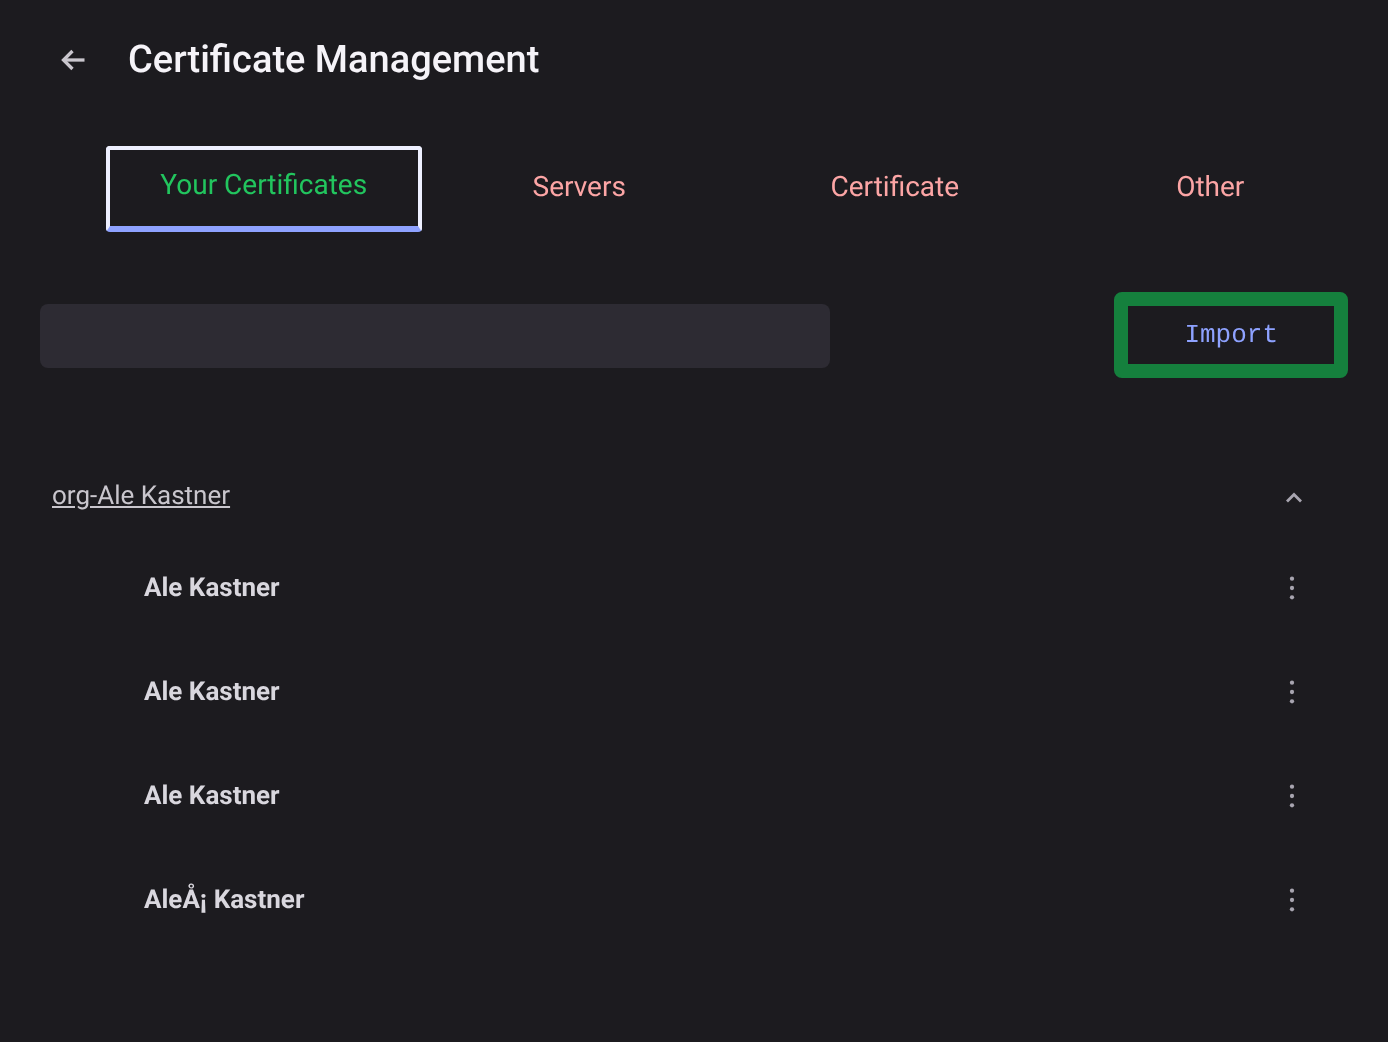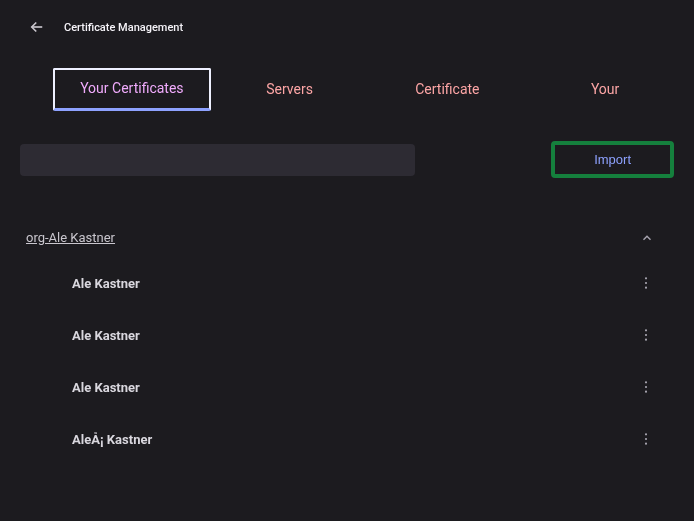--- a/index.html
+++ b/index.html
@@ -18,68 +18,69 @@
     padding: 18px 20px 10px 28px;
     gap: 18px;
   }
   .back-arrow {
     color: #c9c6cd;
     cursor: pointer;
     display: flex;
     align-items: center;
   }
   .page-title {
-    font-size: 11px;
+    font-size: 19px;
     font-weight: 500;
     color: #f5f3f8;
   }
   .tabs {
     display: flex;
     align-items: center;
     padding: 22px 10px 0 10px;
     gap: 0;
   }
   .tab {
     flex: 1;
     text-align: center;
     padding: 10px 0 12px 0;
     font-size: 14px;
     color: #fca5a5;
     cursor: pointer;
     border: 2px solid transparent;
     border-radius: 2px;
   }
   .tab.active {
-    color: #f0abfc;
+    color: #22c55e;
     border: 2px solid #eef0ff;
     border-bottom: 3px solid #8ea2ff;
     outline: none;
     margin-left: 43px;
   }
   .action-row {
     display: flex;
     align-items: center;
     padding: 30px 20px 10px 20px;
     gap: 12px;
   }
   .search-box {
     width: 395px;
     height: 32px;
     background: #2d2b33;
     border-radius: 4px;
   }
   .spacer { flex: 1; }
   .import-btn {
-    padding: 7px 39px;
-    border: 4px solid #15803d;
+    padding: 7px 28px;
+    border: 7px solid #15803d;
     border-radius: 4px;
     background: transparent;
     color: #8ea2ff;
     font-size: 13px;
     cursor: pointer;
+    font-family: Liberation Mono, monospace;
   }
   .list {
     padding: 30px 0 0 0;
   }
   .group-header {
     display: flex;
     align-items: center;
     padding: 12px 40px 12px 26px;
     font-size: 13px;
     color: #c9c6cd;
@@ -118,21 +119,21 @@
         <path d="M11 18l-6-6 6-6"></path>
       </svg>
   </span>
   <span class="page-title">Certificate Management</span>
 </div>
 
 <div class="tabs">
   <div class="tab active">Your Certificates</div>
   <div class="tab">Servers</div>
   <div class="tab">Certificate</div>
-  <div class="tab">Your</div>
+  <div class="tab">Other</div>
 </div>
 
 <div class="action-row">
   <div class="search-box"></div>
   <div class="spacer"></div>
   <button class="import-btn">Import</button>
 </div>
 
 <div class="list">
 

